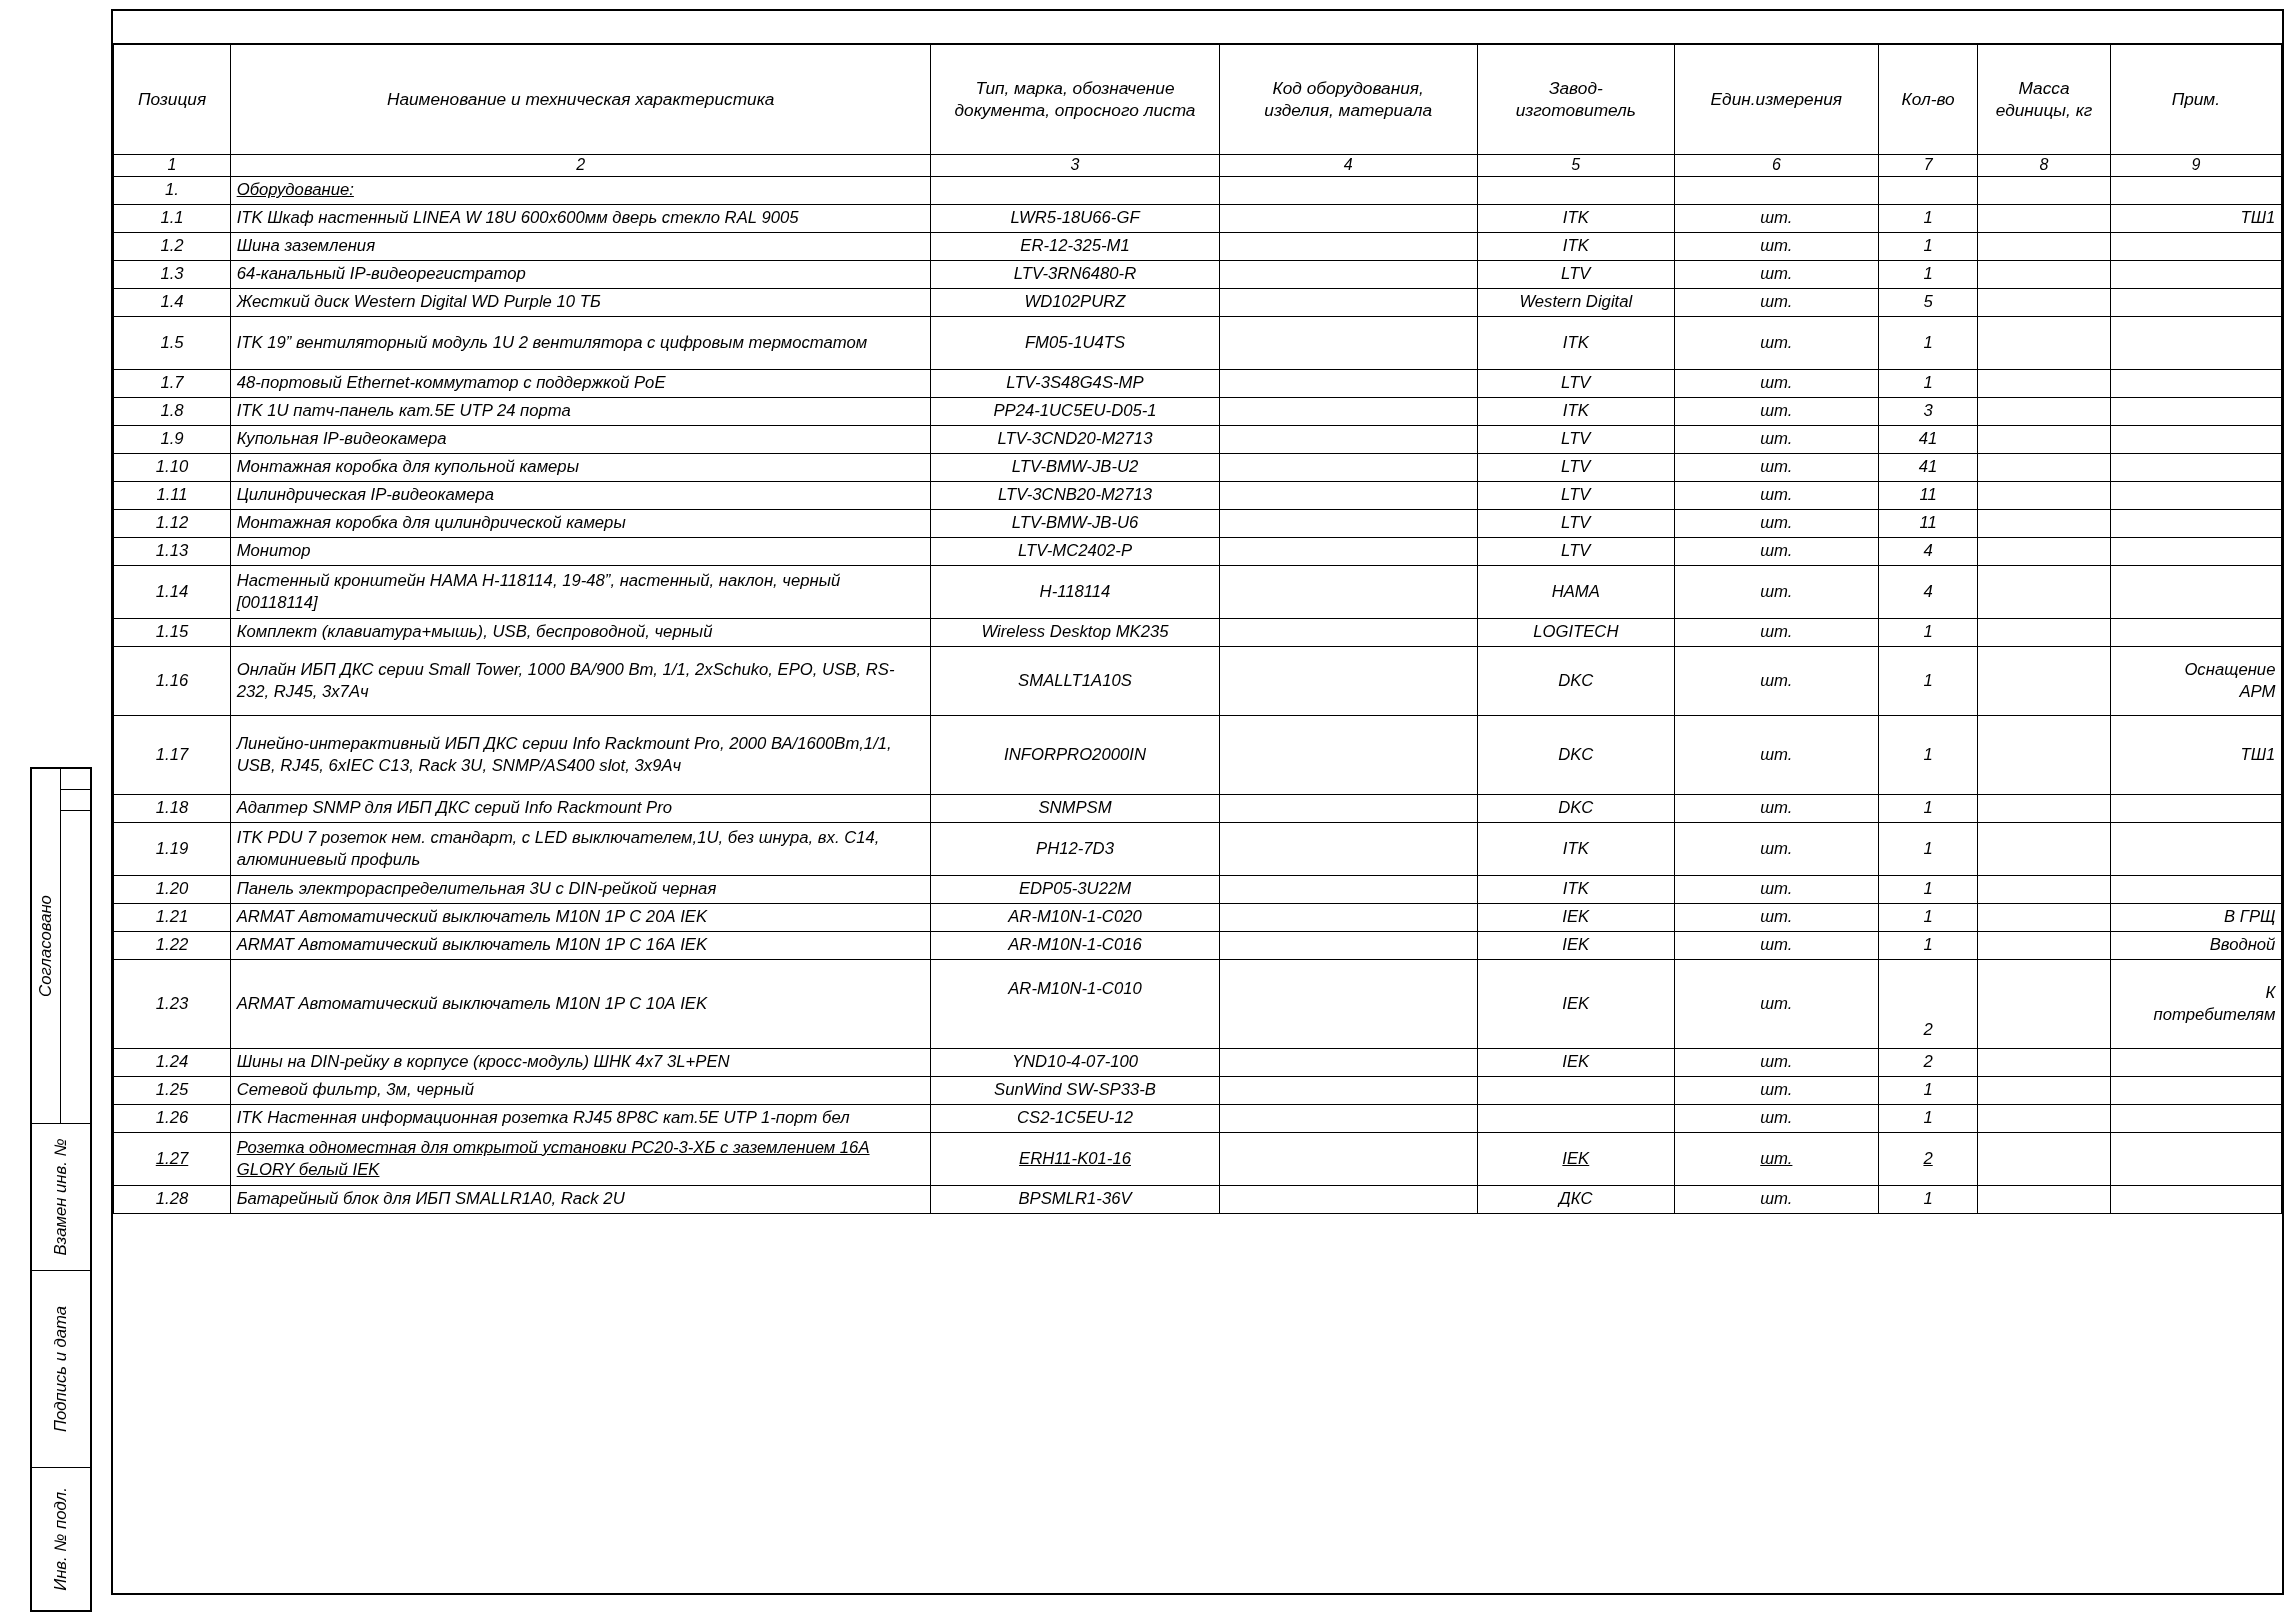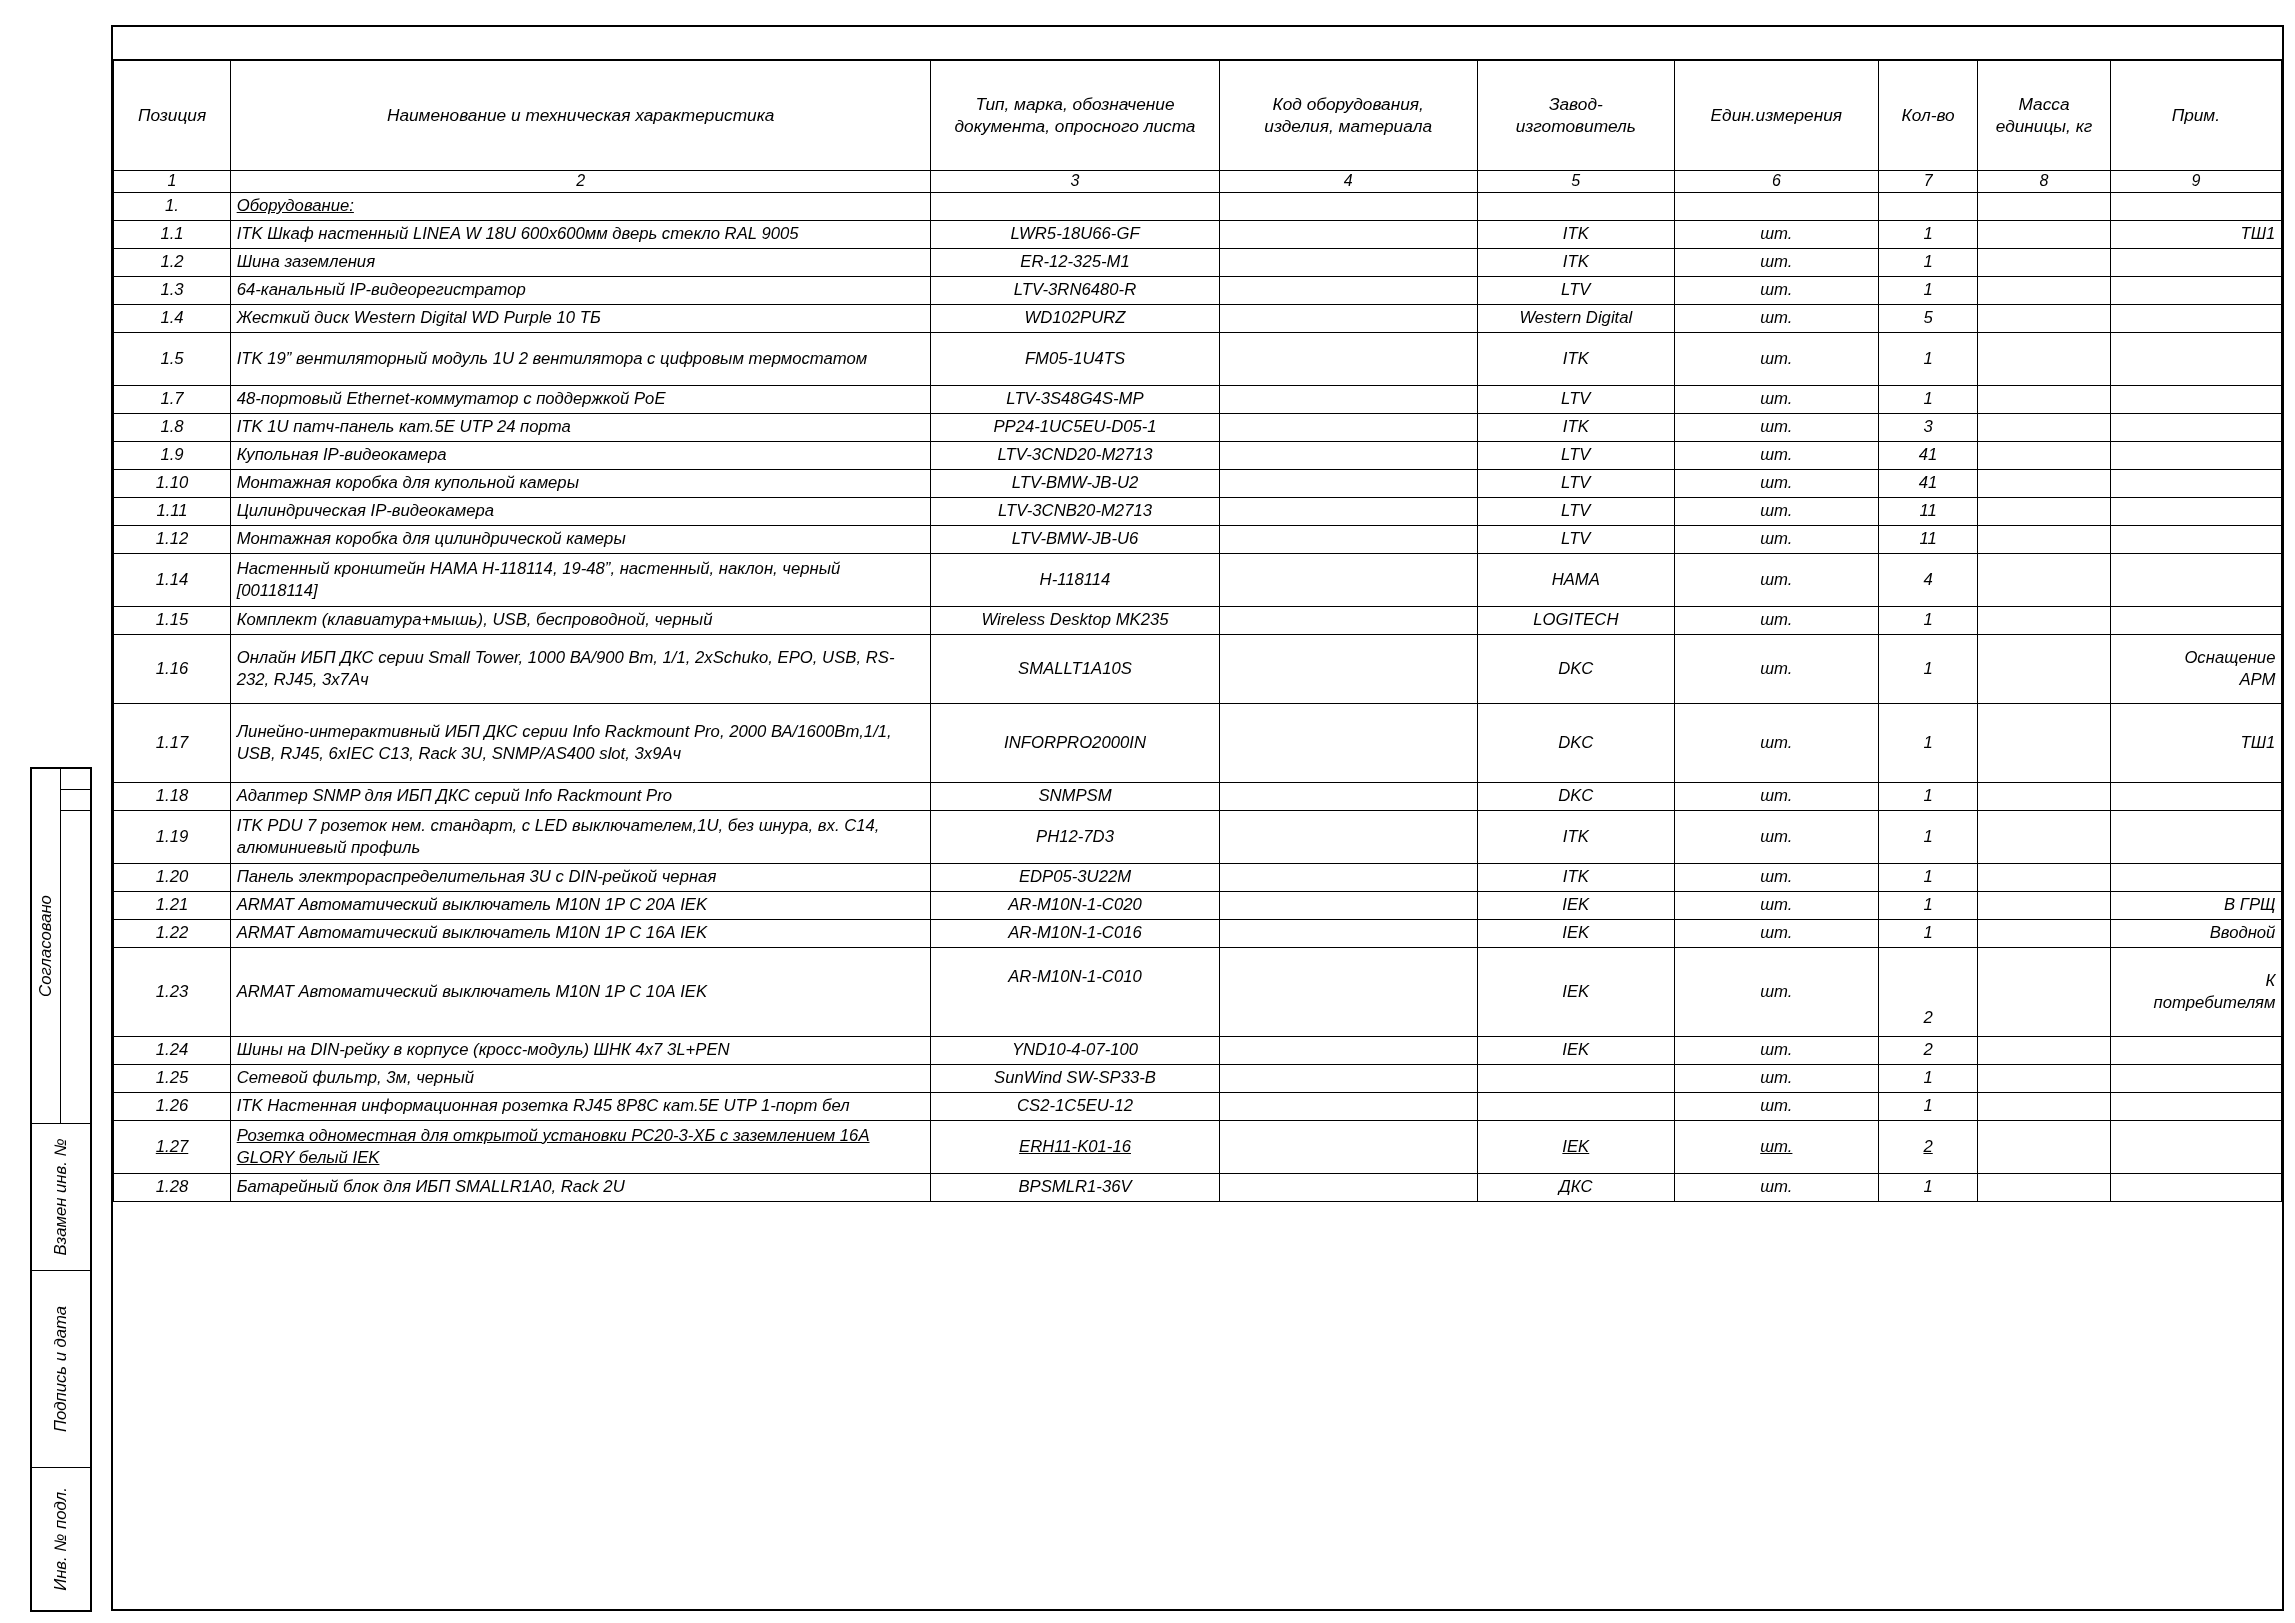--- a/index.html
+++ b/index.html
@@ -6,21 +6,21 @@
   html,body { background:#ffffff; }
   body {
     width:2295px; height:1623px; position:relative;
     font-family:"Liberation Sans", sans-serif;
     font-style:italic; color:#000;
   }
   .page { position:absolute; inset:0; background:#fff; }
 
   
   .frame {
-    position:absolute; left:111px; top:25px; width:2173px; height:1586px;
+    position:absolute; left:111px; top:9px; width:2173px; height:1586px;
     border:2.8px solid #000; background:#fff;
   }
   .frame-top-gap { height:32px; }
 
   
   table.spec { width:100%; border-collapse:collapse; table-layout:fixed; }
   .spec th, .spec td {
     border:1.4px solid #000;
     font-weight:normal; font-style:italic;
     font-size:16.7px; line-height:1.3;
@@ -263,20 +263,31 @@
     <td class="c-pos">1.12</td>
     <td class="c-name">Монтажная коробка для цилиндрической камеры</td>
     <td class="c-type">LTV-BMW-JB-U6</td>
     <td class="c-code"></td>
     <td class="c-manuf">LTV</td>
     <td class="c-unit">шт.</td>
     <td class="c-qty">11</td>
     <td class="c-mass"></td>
     <td class="c-note"></td>
   </tr>
+          <tr>
+    <td class="c-pos">1.13</td>
+    <td class="c-name">Монитор</td>
+    <td class="c-type">LTV-MC2402-P</td>
+    <td class="c-code"></td>
+    <td class="c-manuf">LTV</td>
+    <td class="c-unit">шт.</td>
+    <td class="c-qty">4</td>
+    <td class="c-mass"></td>
+    <td class="c-note"></td>
+  </tr>
           <tr style="height: 53px; margin-left: 27px;">
     <td class="c-pos">1.14</td>
     <td class="c-name">Настенный кронштейн HAMA H-118114, 19-48”, настенный, наклон, черный [00118114]</td>
     <td class="c-type">H-118114</td>
     <td class="c-code"></td>
     <td class="c-manuf">HAMA</td>
     <td class="c-unit">шт.</td>
     <td class="c-qty">4</td>
     <td class="c-mass"></td>
     <td class="c-note"></td>

